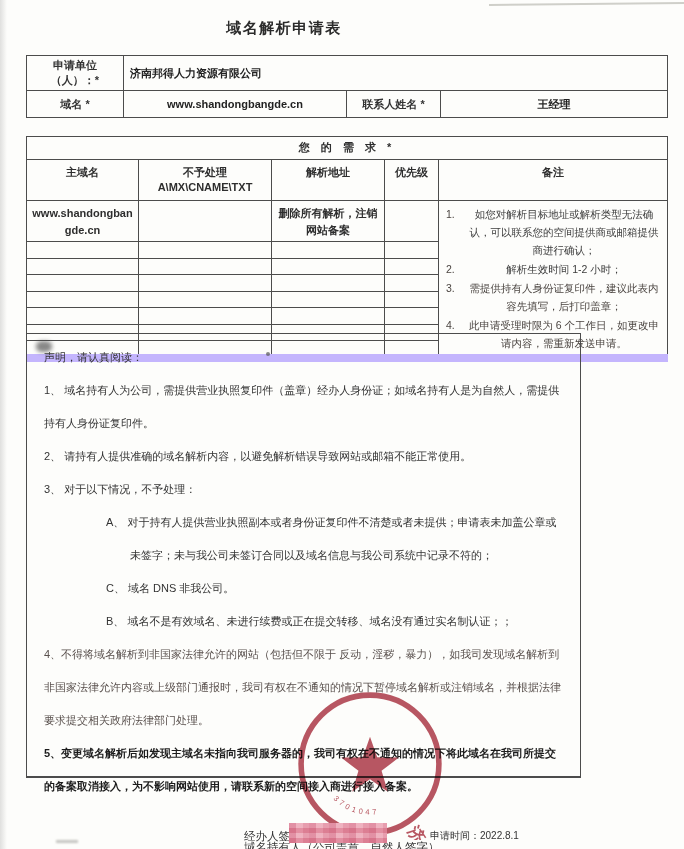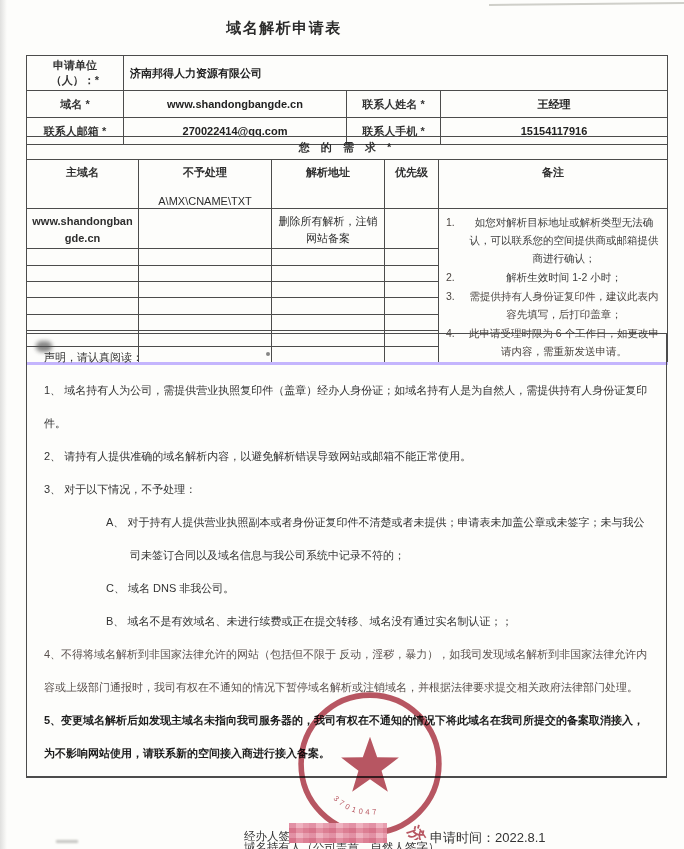--- a/index.html
+++ b/index.html
@@ -37,51 +37,51 @@
   table { border-collapse: collapse; table-layout: fixed; }
   td { border: 1.6px solid #4c4c4c; font-size: 11px; color: #2e2e2e; overflow: hidden; }
 
   .tbl-top { position: absolute; left: 26px; top: 55px; width: 641px; }
   .tbl-top td { height: 27px; padding: 2px 6px; }
   .cell-label { text-align: center; font-weight: bold; color: #333; }
   .cell-value { text-align: center; font-weight: bold; color: #222; }
   .cell-left { text-align: left; padding-left: 9px; }
   .u { text-underline-offset: 3px; }
 
-  .tbl-needs { position: absolute; left: 26px; top: 135.5px; width: 641px; border-bottom: 3px solid #c4b5fd; padding-left: 8px; }
+  .tbl-needs { position: absolute; left: 26px; top: 135.5px; width: 641px; border-bottom: 8px solid #c4b5fd; padding-left: 8px; }
   .tbl-needs td { padding: 1px 4px; }
   .row-needs-title td { height: 23px; text-align: center; font-weight: bold; letter-spacing: 4px; }
   .row-head td { height: 41px; text-align: center; font-weight: bold; vertical-align: top; padding-top: 5px; }
-  .head-sub { display: block; font-weight: normal; margin-top: 15px; letter-spacing: 0; }
+  .head-sub { display: block; font-weight: bold; margin-top: 1px; letter-spacing: 0; }
   .row-data td { height: 40px; text-align: center; vertical-align: top; padding-top: 4px; }
   .domain-cell { font-weight: bold; word-break: break-all; line-height: 17px; }
-  .addr-cell { font-weight: normal; line-height: 17px; }
+  .addr-cell { font-weight: bold; line-height: 17px; }
   .row-empty td { height: 16px; }
   .notes-cell { vertical-align: top; text-align: left; padding: 5px 8px 0 6px; margin-top: 6px; }
   .notes-list { list-style: none; counter-reset: n; }
   .notes-list li {
     counter-increment: n; position: relative; padding-left: 22px;
     font-size: 10.5px; line-height: 18px; margin-bottom: 1px; color: #4a4440;
   }
   .notes-list li::before { content: counter(n) "."; position: absolute; left: 3px; color: #4a4440; }
   .notes-list li:nth-child(1), .notes-list li:nth-child(2) { color: #3c3c3c; }
 
   .decl-box {
-    position: absolute; left: 26px; top: 333px; width: 641px; height: 445px;
+    position: absolute; left: 26px; top: 333px; width: 555px; height: 445px;
     border: 1.6px solid #4c4c4c; border-bottom-width: 2.5px;
     padding: 7px 17px 0 17px; font-size: 11px; color: #333;
   }
   .decl-box p { line-height: 33px; margin: 0; }
   .decl-sub { padding-left: 86px; text-indent: -24px; }
   .decl-bold { font-weight: bold; color: #1c1c1c; }
   .decl-light { color: #59504d; }
 
   .footer-holder { position: absolute; left: 244px; top: 840px; font-size: 11.5px; color: #333; }
   .footer-agent  { position: absolute; left: 244px; top: 829px; font-size: 11.5px; color: #333; }
-  .footer-date   { position: absolute; left: 430px; top: 829px; font-size: 13px; color: #333; }
+  .footer-date   { position: absolute; left: 430px; top: 829px; font-size: 10px; color: #333; }
 
   .sig-blur {
     position: absolute; left: 289px; top: 823px; width: 98px; height: 20px; z-index: 30;
     background:
       repeating-linear-gradient(0deg,  rgba(232,160,178,.85) 0 5px, rgba(246,210,219,.85) 5px 10px),
       repeating-linear-gradient(90deg, #e9aabb 0 7px, #f6d2da 7px 14px, #eeb9c6 14px 20px);
     background-blend-mode: multiply;
   }
 
   .seal {
@@ -107,26 +107,20 @@
   <tbody>
       <tr>
     <td class="cell-label">申请单位（人）：*</td>
     <td class="cell-left cell-value" colspan="3" style="text-align:left">济南邦得人力资源有限公司</td>
   </tr>
   <tr>
     <td class="cell-label">域名 *</td>
     <td class="cell-value u">www.shandongbangde.cn</td>
     <td class="cell-label">联系人姓名 *</td>
     <td class="cell-value">王经理</td>
-  </tr>
-  <tr>
-    <td class="cell-label">联系人邮箱 *</td>
-    <td class="cell-value u">270022414@qq.com</td>
-    <td class="cell-label">联系人手机 *</td>
-    <td class="cell-value u">15154117916</td>
   </tr>
 </tbody>
   </table>
 
 <table class="tbl-needs">
   <colgroup>
       <col style="width:112px">
       <col style="width:133px">
       <col style="width:113px">
       <col style="width:54px">

